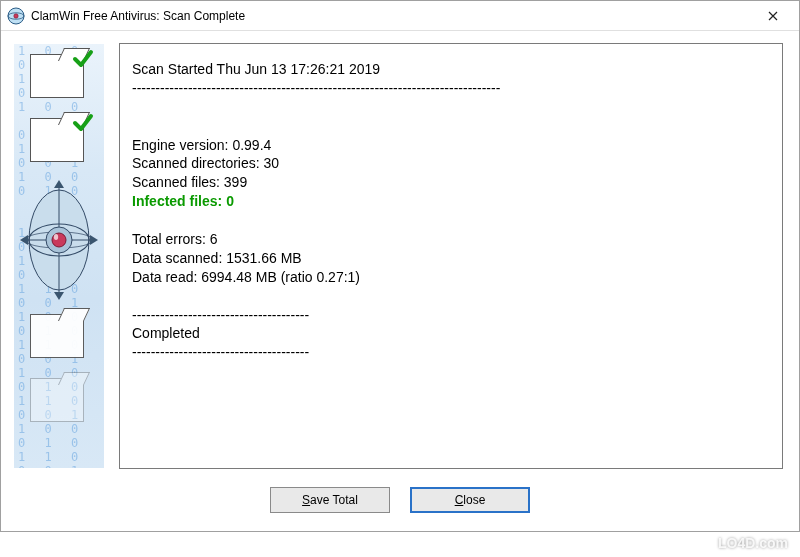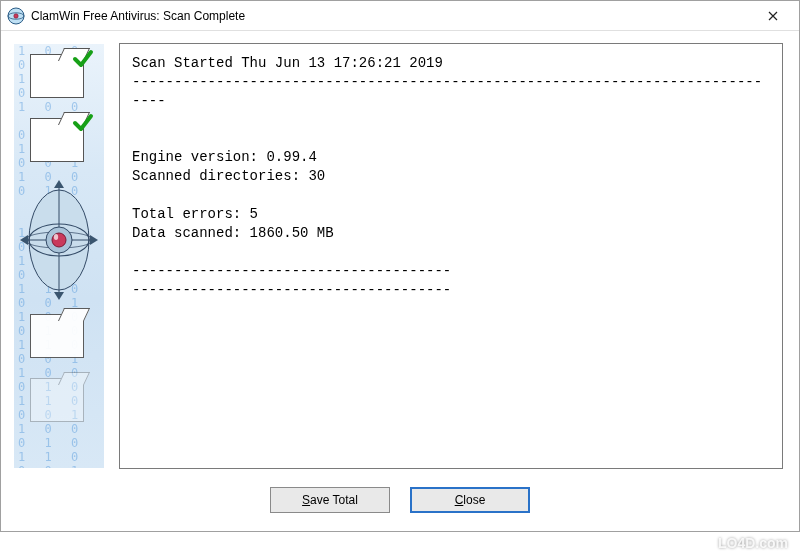--- a/index.html
+++ b/index.html
@@ -121,22 +121,22 @@
       z-index: 1;
       margin: 2px 0 10px 0;
     }
     .folder.empty { opacity: 0.95; }
     .folder.ghost { opacity: 0.35; border-style: solid; }
     .report-area {
       flex: 1;
       border: 1px solid #7a7a7a;
       box-shadow: inset 1px 1px 0 #fff;
       background: #fff;
-      padding: 10px 12px;
-      font-family: Liberation Mono, monospace;
+      padding: 16px 12px;
+      font-family: Liberation Sans, sans-serif;
       font-size: 14px;
       line-height: 1.35;
       color: #000;
       overflow: auto;
     }
     .report-area .dash {
       letter-spacing: 0;
     }
     .report-area .infected {
       color: #0a9a00;
@@ -284,25 +284,29 @@
       </div>
     </div>
 
     <div class="report-area">
       <div>Scan Started Thu Jun 13 17:26:21 2019</div>
       <div class="dash">-------------------------------------------------------------------------------</div>
       <br>
       <br>
       <div>Engine version: 0.99.4</div>
       <div>Scanned directories: 30</div>
+      <div>Scanned files: 399</div>
+      <div class="infected">Infected files: 0</div>
       <br>
-      <div>Total errors: 5</div>
-      <div>Data scanned: 1860.50 MB</div>
+      <div>Total errors: 6</div>
+      <div>Data scanned: 1531.66 MB</div>
+      <div>Data read: 6994.48 MB (ratio 0.27:1)</div>
       <br>
       <div class="dash">--------------------------------------</div>
+      <div>Completed</div>
       <div class="dash">--------------------------------------</div>
     </div>
   </div>
 
   <div class="buttons">
     <div class="btn">
       <span class="u">S</span>
         <span>ave Total</span>
     </div>
     <div class="btn default">

